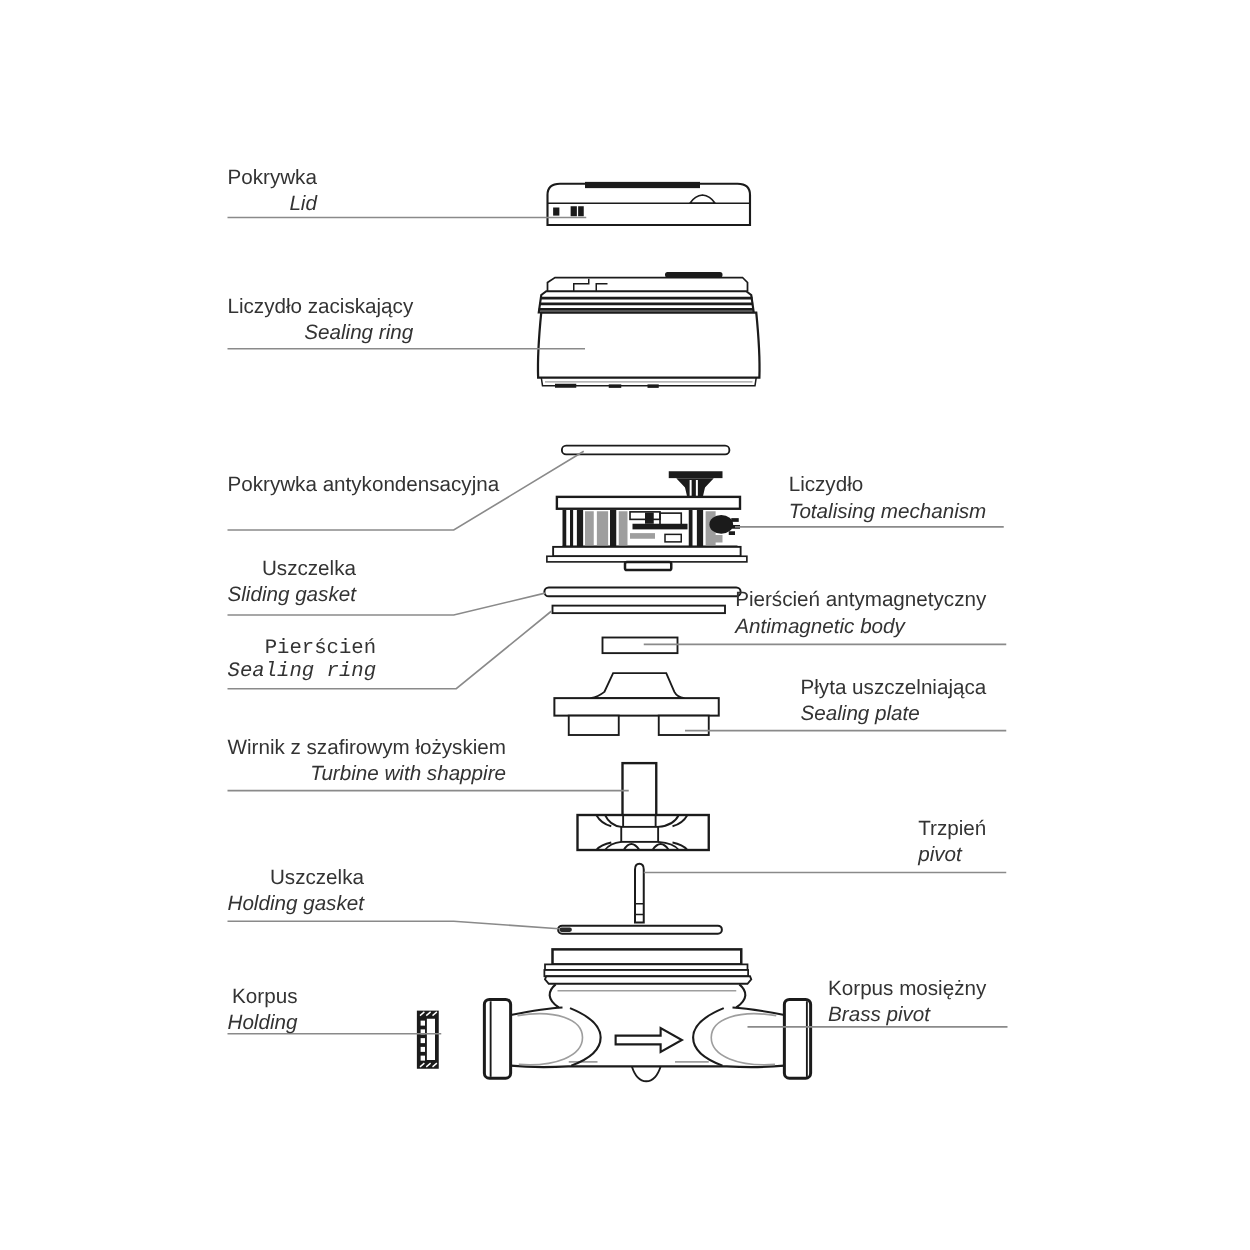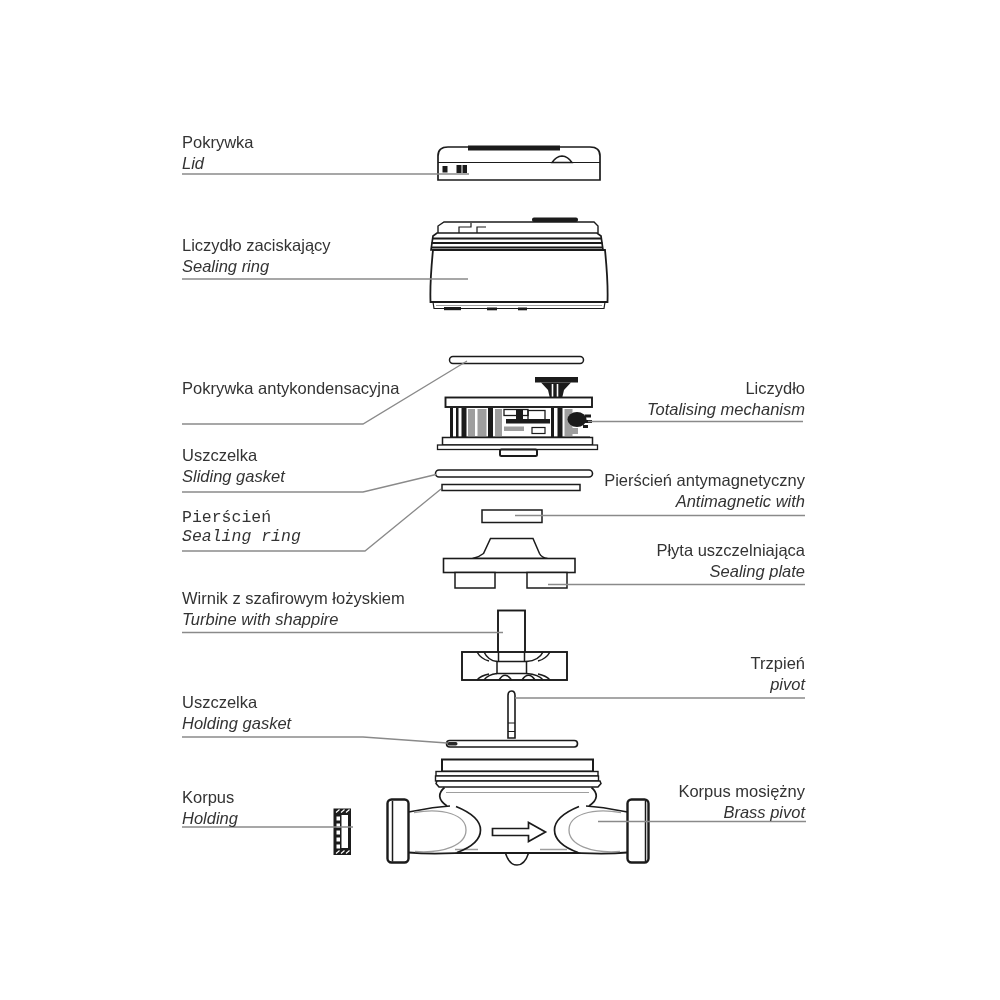--- a/index.html
+++ b/index.html
@@ -15,22 +15,22 @@
   .o  {stroke:var(--c-outline); fill:none;}
   .ow {stroke:var(--c-outline); fill:#ffffff;}
   .ob {fill:var(--c-outline); stroke:none;}
   .gr {stroke:var(--c-detail); fill:none;}
   .gf {fill:var(--c-detail); stroke:none;}
   .wl {stroke:#ffffff; fill:none;}
   .ld {stroke:var(--c-leader); fill:none; stroke-width:1.3;}
   
   .label{position:absolute; font-size:16.5px; line-height:21px; color:var(--c-text); white-space:nowrap;}
   .label .en{font-style:italic;}
-  .label.left{left:182px; text-align:left;}
-  .label.right{right:195px; text-align:right;}
+  .label.left{left:182px; text-align:right;}
+  .label.right{right:211px; text-align:left;}
   .label.tight{line-height:19px;font-family:Liberation Mono, monospace;}
 </style>
 </head>
 <body>
 
 <div class="canvas">
 
   <svg class="diagram" width="1000" height="1000" viewBox="0 0 1000 1000">
 
     <g>
@@ -216,21 +216,21 @@
     <div class="en">Totalising mechanism</div>
   </div>
 
   <div class="label left" style="top:445px">
     <div class="pl">Uszczelka</div>
     <div class="en">Sliding gasket</div>
   </div>
 
   <div class="label right" style="top:470px">
     <div class="pl">Pierścień antymagnetyczny</div>
-    <div class="en">Antimagnetic with</div>
+    <div class="en">Antimagnetic body</div>
   </div>
 
   <div class="label left tight" style="top:508px">
     <div class="pl">Pierścień</div>
     <div class="en">Sealing ring</div>
   </div>
 
   <div class="label left" style="top:588px">
     <div class="pl">Wirnik z szafirowym łożyskiem</div>
     <div class="en">Turbine with shappire</div>

